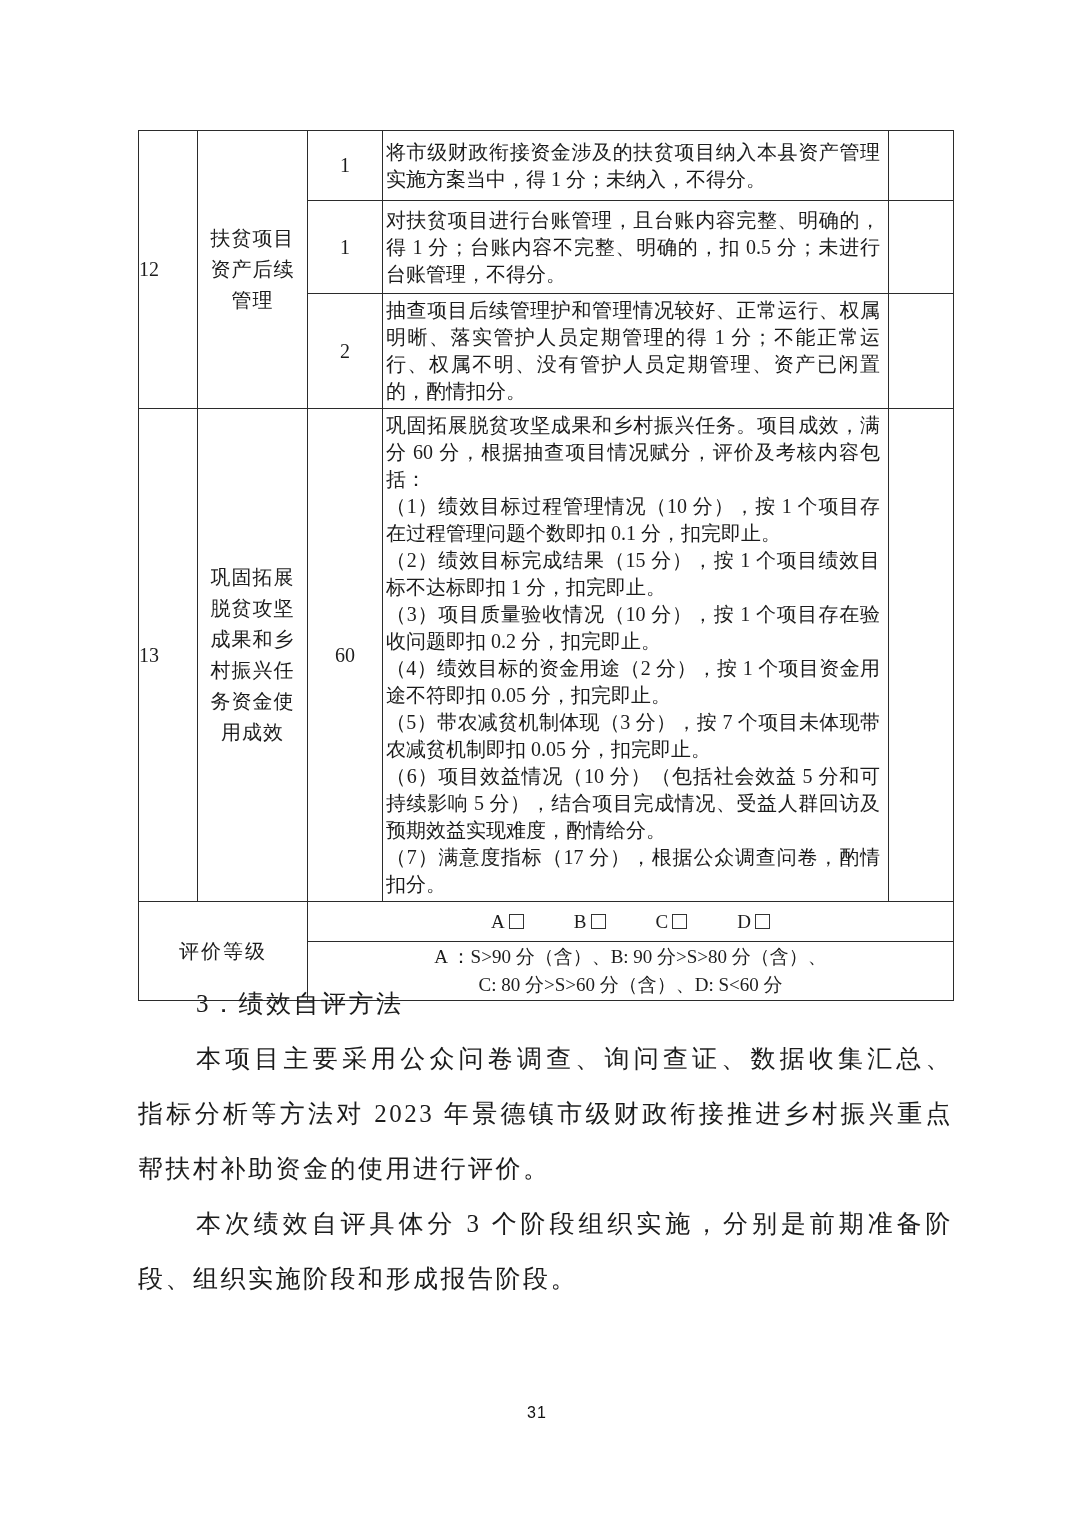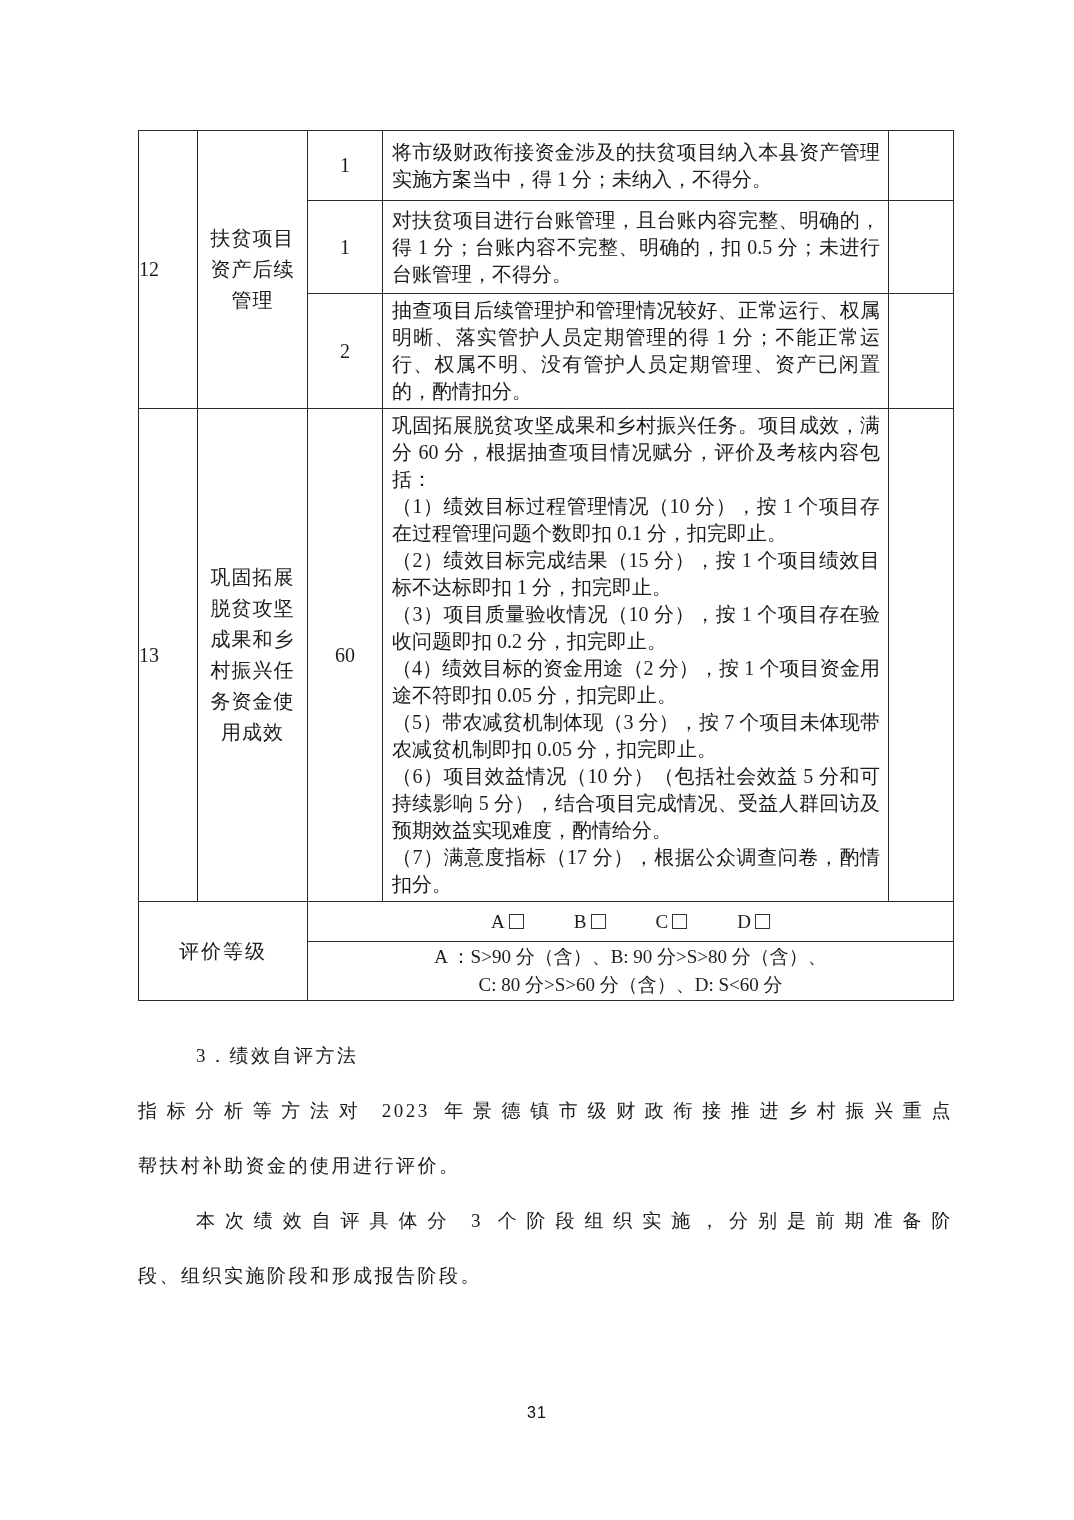--- a/index.html
+++ b/index.html
@@ -11,43 +11,43 @@
   }
   .content { position:absolute; left:138px; top:130px; width:815px; }
 
   table.eval-table { border-collapse:collapse; width:815px; table-layout:fixed; }
   .eval-table td { border:1.5px solid #2b2b2b; }
 
   .c-no   { text-align:left; vertical-align:middle; font-size:20px; }
   .c-name { text-align:center; vertical-align:middle; font-size:20px;
             letter-spacing:1px; line-height:31px; padding:0 8px; }
   .c-score{ text-align:center; vertical-align:middle; font-size:20px; }
-  .c-desc { font-size:20px; line-height:27px; padding:3px 8px 3px 9px;
+  .c-desc { font-size:20px; line-height:27px; padding:3px 8px 3px 3px;
             text-align:justify; text-justify:inter-character; vertical-align:middle; }
   .c-desc .para { text-align:justify; text-justify:inter-character; }
   .c-empty { background:#fff; }
 
   tr.h70  { height:70px; }
   tr.h93  { height:93px; }
   tr.h107 { height:107px; }
   tr.h480 { height:480px; }
   tr.h40  { height:40px; }
   tr.h58  { height:58px; }
 
   .grade-label { text-align:center; vertical-align:middle; font-size:20px; letter-spacing:2px; }
   .opts { display:flex; justify-content:center; align-items:center; gap:50px;
           font-size:19px; height:100%; }
   .opt  { display:inline-flex; align-items:center; }
   .box  { display:inline-block; width:15px; height:15px; border:1.5px solid #333;
           margin-left:4px; background:#fff; }
   .grade-def { text-align:center; font-size:19px; line-height:28px;
                vertical-align:middle; padding:1px 4px; }
 
-  .bodytext { position:absolute; left:138px; top:1028px; width:815px;
-              font-size:19px; line-height:55px; letter-spacing:2.5px; }
+  .bodytext { position:absolute; left:138px; top:976px; width:815px;
+              font-size:25px; line-height:55px; letter-spacing:2.5px; }
   .line { width:815px; }
   .ind2 { text-indent:58px; }
   .ind1 { text-indent:36px; }
   .fill { text-align:justify; text-align-last:justify; text-justify:inter-character; }
   .bold { font-weight:bold; }
 
   .pageno { position:absolute; left:0; right:0; top:1404px; text-align:center;
             font-size:16px; font-family:"Liberation Sans","DejaVu Sans",sans-serif;
             color:#111; letter-spacing:1px; }
 </style>
@@ -125,19 +125,20 @@
           <div>A ：S&gt;90 分（含）、B: 90 分&gt;S&gt;80 分（含）、</div>
           <div>C: 80 分&gt;S&gt;60 分（含）、D: S&lt;60 分</div>
         </td>
       </tr>
     </tbody>
   </table>
 </div>
 
 <div class="bodytext">
   <div class="line ind2">3．绩效自评方法</div>
+  <div class="line ind2 fill">本项目主要采用公众问卷调查、询问查证、数据收集汇总、</div>
   <div class="line fill">指标分析等方法对 2023 年景德镇市级财政衔接推进乡村振兴重点</div>
   <div class="line">帮扶村补助资金的使用进行评价。</div>
   <div class="line ind2 fill">本次绩效自评具体分 3 个阶段组织实施，分别是前期准备阶</div>
   <div class="line">段、组织实施阶段和形成报告阶段。</div>
 </div>
 
 <div class="pageno">31</div>
 
 </body></html>

